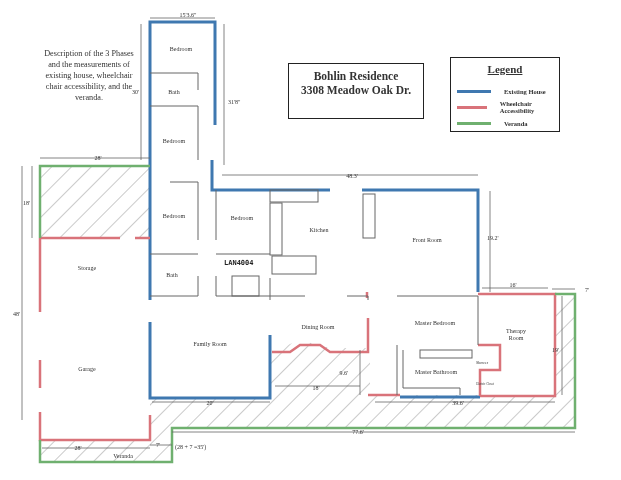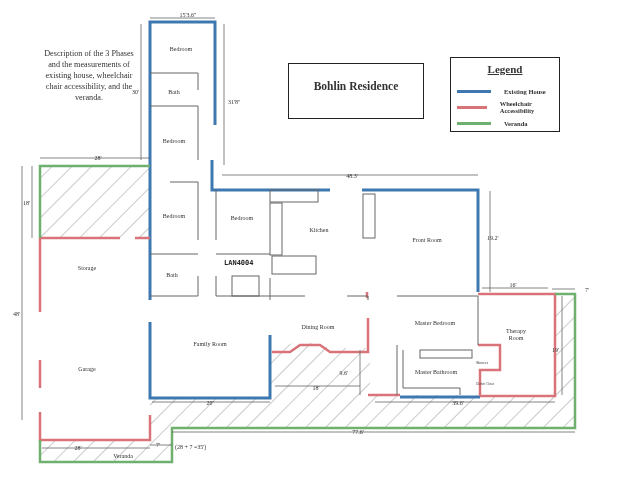--- a/index.html
+++ b/index.html
@@ -5,21 +5,21 @@
   html, body { margin: 0; padding: 0; background: #ffffff; }
   body { width: 621px; height: 480px; position: relative; overflow: hidden; font-family: "Liberation Serif", serif; }
   #plan { position: absolute; left: 0; top: 0; width: 621px; height: 480px; }
   .desc {
     position: absolute; left: 16px; top: 48px; width: 98px;
     font-size: 8.2px; line-height: 11px; text-align: center; color: #333; margin-left: 24px;
   }
   .title-box {
     position: absolute; left: 288px; top: 63px; width: 136px; height: 56px;
     border: 1px solid #222; text-align: center; box-sizing: border-box;
-    padding-top: 15px; font-weight: bold; color: #333;
+    padding-top: 5px; font-weight: bold; color: #333;
   }
   .title-box div { font-size: 11.5px; line-height: 14px; }
   .legend-box {
     position: absolute; left: 450px; top: 57px; width: 110px; height: 75px;
     border: 1px solid #222; box-sizing: border-box; color: #333;
   }
   .legend-title { text-align: center; font-weight: bold; text-decoration: underline; font-size: 11px; margin-top: 5px; }
   .legend-row { position: absolute; left: 6px; height: 10px; display: flex; align-items: center; }
   .legend-swatch { width: 34px; height: 3px; margin-right: 13px; }
   .legend-label { font-size: 6.5px; font-weight: bold; }
@@ -156,20 +156,21 @@
     <text class="dim" x="78" y="450" text-anchor="middle">28'</text>
     <text class="dim" x="158" y="447" text-anchor="middle">7'</text>
     <text class="dim" x="175" y="449">(28 + 7 =35')</text>
   </g>
 </svg>
 
 <div class="desc">Description of the 3 Phases and the measurements of existing house, wheelchair chair accessibility, and the veranda.</div>
 
 <div class="title-box">
   <div>Bohlin Residence</div>
+  <div>3308 Meadow Oak Dr.</div>
 </div>
 
 <div class="legend-box">
   <div class="legend-title">Legend</div>
   <div class="legend-row" style="top:28px">
     <span class="legend-swatch" style="background:#3f78b0"></span>
     <span class="legend-label">Existing House</span>
   </div>
   <div class="legend-row" style="top:44px">
     <span class="legend-swatch" style="background:#d9737a"></span>

